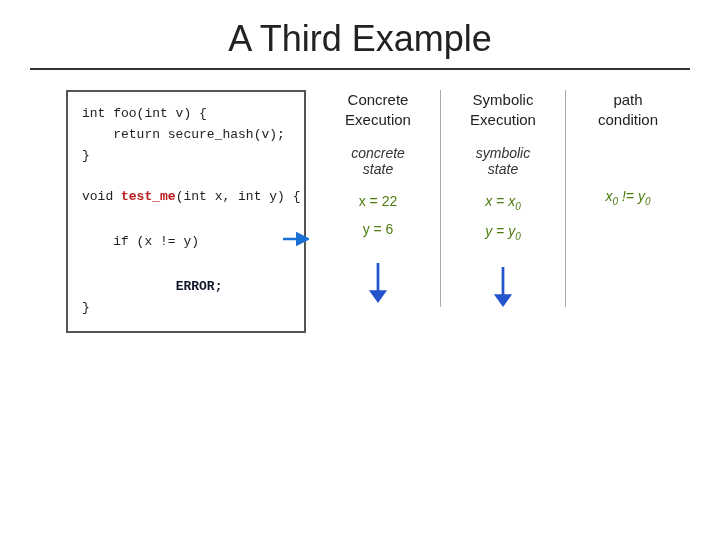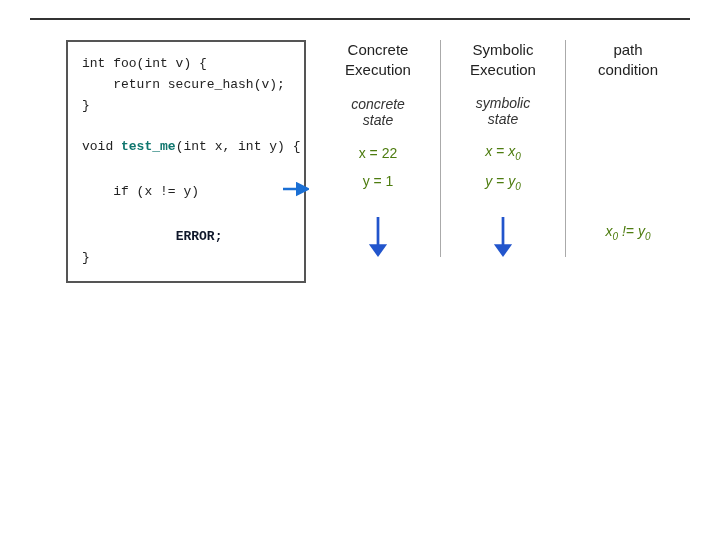--- a/index.html
+++ b/index.html
@@ -52,39 +52,38 @@
       font-family: 'Courier New', monospace;
       font-size: 13px;
       color: #222;
       line-height: 1.6;
       position: relative;
       flex-shrink: 0;
       margin-left: 36px;
     }
 
     .code-line { white-space: pre; }
-    .code-highlight { color: #0f766e; font-weight: bold; }
+    .code-highlight { color: #b91c1c; font-weight: bold; }
     .code-error { color: #0f172a; font-weight: bold; }
 
     
     .columns-area {
       flex: 1;
       display: flex;
       flex-direction: row;
       padding-left: 10px;
     }
 
     .column {
       flex: 1;
       display: flex;
       flex-direction: column;
       align-items: center;
       border-left: 1px solid #aaa;
       padding: 0 10px;
-      justify-content: space-between;
     }
 
     .column:first-child {
       border-left: none;
     }
 
     .col-header {
       font-size: 15px;
       color: #222;
       text-align: center;
@@ -129,20 +128,25 @@
     }
 
     
     .sym { font-style: italic; }
   </style>
 </head>
 <body>
 
 <div class="page">
 
+  <div class="title-area">
+    <h1 class="title">
+      A Third Example
+    </h1>
+  </div>
   <hr class="divider">
 
   <div class="main-content">
 
     <div class="code-box">
       <div class="code-line">int foo(int v) {</div>
       <div class="code-line">    return secure_hash(v);</div>
       <div class="code-line">}</div>
       <div class="code-line">&nbsp;</div>
       <div class="code-line">void <span class="code-highlight">test_me</span>(int x, int y) {</div>
@@ -168,21 +172,21 @@
 
       <div class="column">
         <div class="col-header">
           Concrete<br>Execution
         </div>
         <div class="col-subheader">
           concrete<br>state
         </div>
         <div class="col-values">
           <span class="val">x = 22</span>
-          <span class="val">y = 1</span>
+          <span class="val">y = 6</span>
         </div>
         <div class="down-arrow">
           <svg viewBox="0 0 24 44" fill="none" xmlns="http://www.w3.org/2000/svg">
             <line x1="12" y1="0" x2="12" y2="34" stroke="#2255cc" stroke-width="3"></line>
             <polygon points="2,30 22,30 12,44" fill="#2255cc"></polygon>
           </svg>
         </div>
       </div>
 
       <div class="column">

